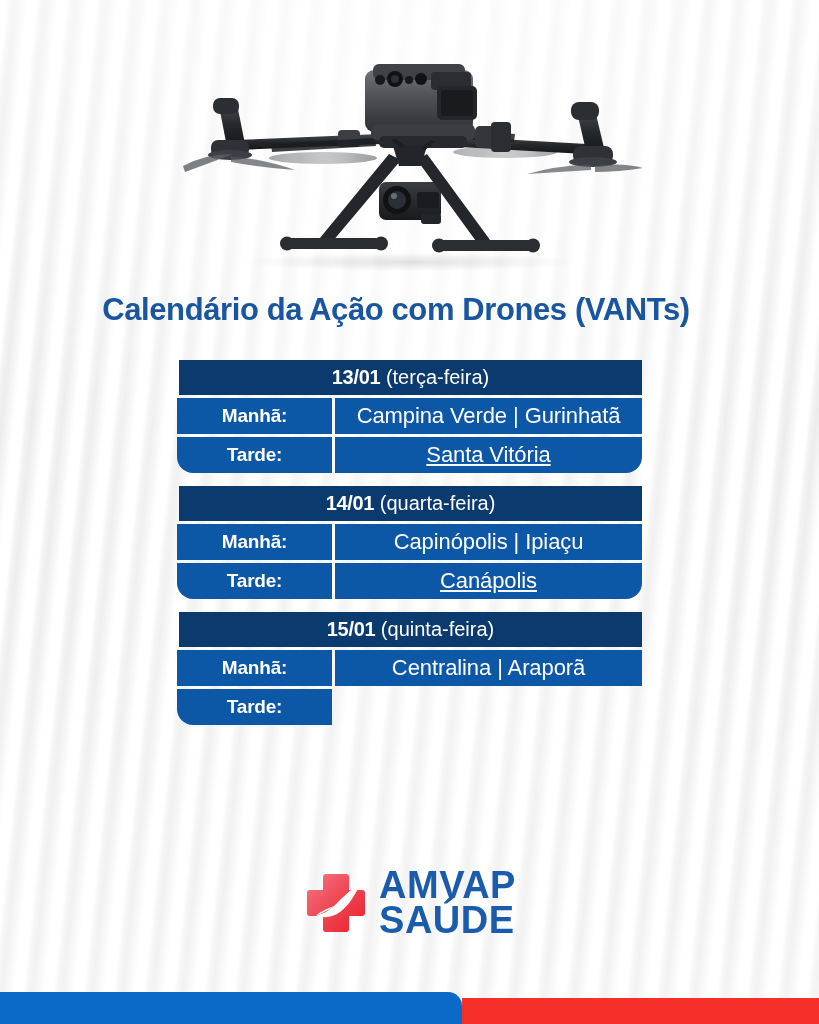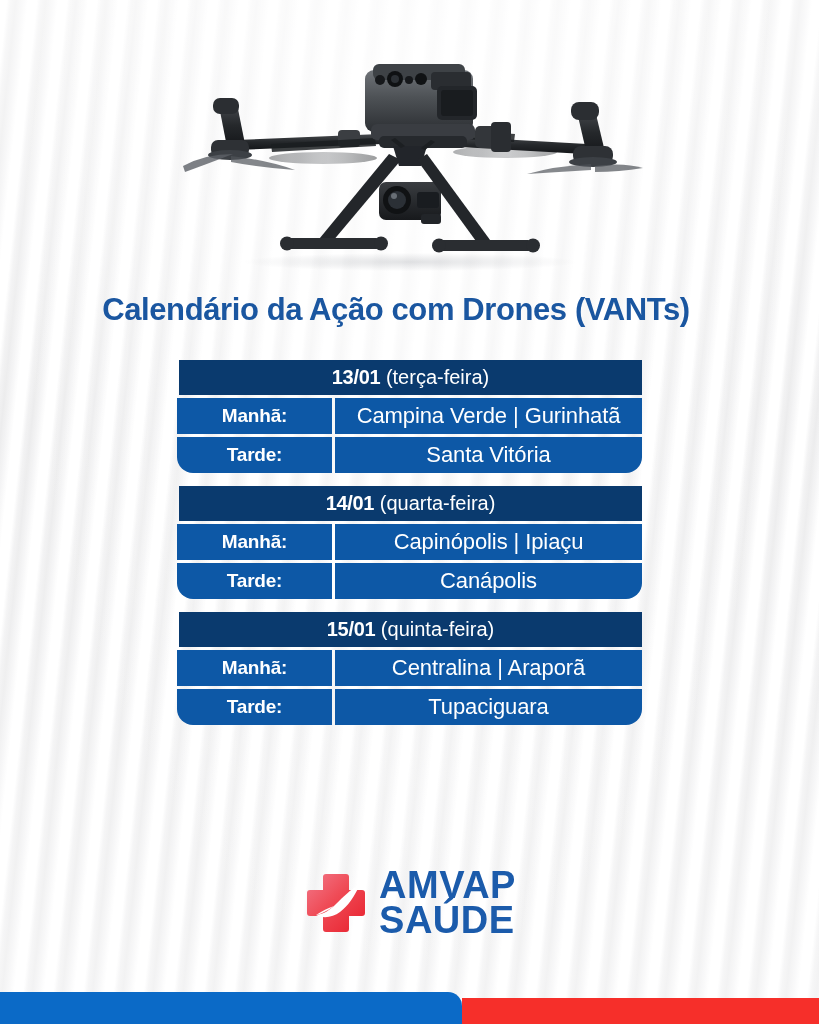--- a/index.html
+++ b/index.html
@@ -137,20 +137,21 @@
     display: flex;
     align-items: center;
     justify-content: center;
     letter-spacing: -0.1px;
   }
   .row.last .cell-label {
     border-bottom-left-radius: 16px;
   }
   .row.last .cell-value {
     border-bottom-right-radius: 16px;
+    text-decoration: underline;
   }
 
   
   .logo {
     position: absolute;
     left: 0;
     top: 868px;
     width: 819px;
     display: flex;
     align-items: center;
@@ -332,21 +333,20 @@
       <div class="day-header">
         <span class="dh-date">15/01</span>
         <span class="dh-dow"> (quinta-feira)</span>
       </div>
       <div class="row">
         <div class="cell-label">Manhã:</div>
         <div class="cell-value">Centralina | Araporã</div>
       </div>
       <div class="row last">
         <div class="cell-label">Tarde:</div>
-        <div class="cell-value">Tupaciguara</div>
       </div>
     </div>
 
   </div>
 
   <div class="logo">
     <div class="logo-mark">
       <svg width="66" height="66" viewBox="0 0 66 66">
         <defs>
           <linearGradient id="gCross" x1="0" y1="0" x2="1" y2="1">

